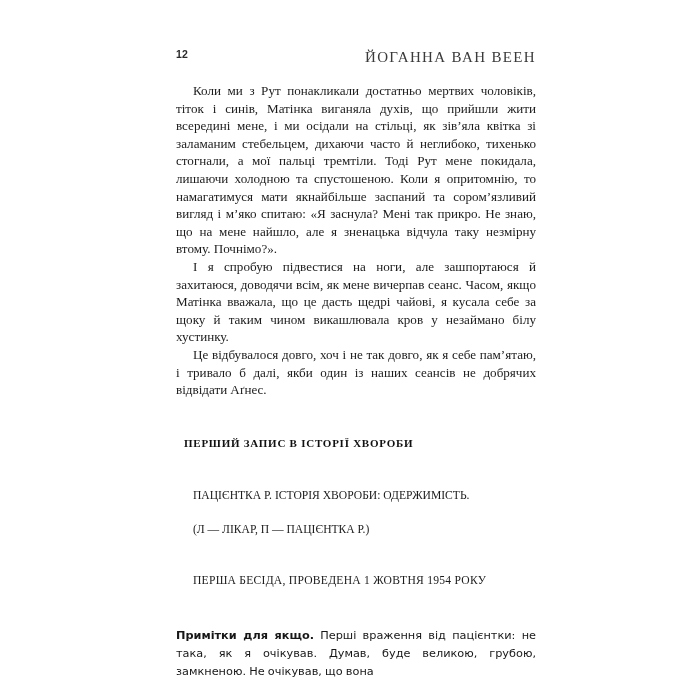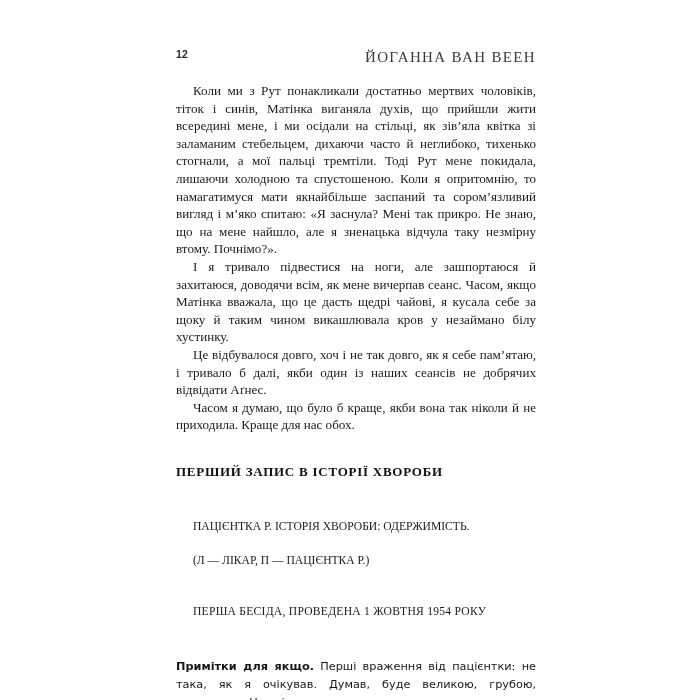--- a/index.html
+++ b/index.html
@@ -69,24 +69,24 @@
     text-indent: 0;
     hyphens: manual;
     -webkit-hyphens: manual;
     word-spacing: -0.1px;
   }
   p.body.indent {
     text-indent: 17px;
   }
   
   .sectionhead {
-    margin: 0;
+    margin: 8px;
     padding-top: 30px;
     font-family: "Liberation Serif", "DejaVu Serif", serif;
-    font-size: 13px;
+    font-size: 11px;
     font-weight: 700;
     letter-spacing: 0.75px;
     text-transform: uppercase;
     color: #111111;
     white-space: nowrap;
   }
   .metaline {
     margin: 17px;
     font-family: "Liberation Serif", "DejaVu Serif", serif;
     font-size: 11.6px;
@@ -123,23 +123,22 @@
 <div class="page">
 
   <div class="runhead">
     <span class="folio">12</span>
     <span class="runtitle">ЙОГАННА ВАН ВЕЕН</span>
   </div>
 
   <div class="textblock">
 
     <p class="body indent">Коли ми з Рут понакликали достатньо мертвих чоловіків, тіток і синів, Матінка виганяла духів, що прийшли жити всередині мене, і ми осідали на стільці, як зів’яла квітка зі заламаним стебельцем, дихаючи часто й неглибоко, тихенько стогнали, а мої пальці тремтіли. Тоді Рут мене покидала, лишаючи холодною та спустошеною. Коли я опритомнію, то намагатимуся мати якнайбільше заспаний та сором’язливий вигляд і м’яко спитаю: «Я заснула? Мені так прикро. Не знаю, що на мене найшло, але я зненацька відчула таку незмірну втому. Почнімо?».</p>
-    <p class="body indent">І я тривало підвестися на ноги, але зашпортаюся й захитаюся, доводячи всім, як мене вичерпав сеанс. Часом, якщо Матінка вважала, що це дасть щедрі чайові, я кусала себе за щоку й таким чином викашлювала кров у незаймано білу хустинку.</p>
+    <p class="body indent">І я спробую підвестися на ноги, але зашпортаюся й захитаюся, доводячи всім, як мене вичерпав сеанс. Часом, якщо Матінка вважала, що це дасть щедрі чайові, я кусала себе за щоку й таким чином викашлювала кров у незаймано білу хустинку.</p>
     <p class="body indent">Це відбувалося довго, хоч і не так довго, як я себе пам’ятаю, і тривало б далі, якби один із наших сеансів не добрячих відвідати Аґнес.</p>
-    <p class="body indent">Часом я думаю, що було б краще, якби вона так ніколи й не приходила. Краще для нас обох.</p>
 
     <p class="sectionhead">ПЕРШИЙ ЗАПИС В ІСТОРІЇ ХВОРОБИ</p>
 
     <p class="metaline first">ПАЦІЄНТКА Р. ІСТОРІЯ ХВОРОБИ: ОДЕРЖИМІСТЬ.</p>
     <p class="metaline">(Л — ЛІКАР, П — ПАЦІЄНТКА Р.)</p>
     <p class="metaline spaced">ПЕРША БЕСІДА, ПРОВЕДЕНА 1 ЖОВТНЯ 1954 РОКУ</p>
 
     <p class="note"><b>Примітки для якщо.</b><span> Перші враження від пацієнтки: не така, як я очікував. Думав, буде великою, грубою, замкненою. Не очікував, що вона</span></p>
 
   </div>

